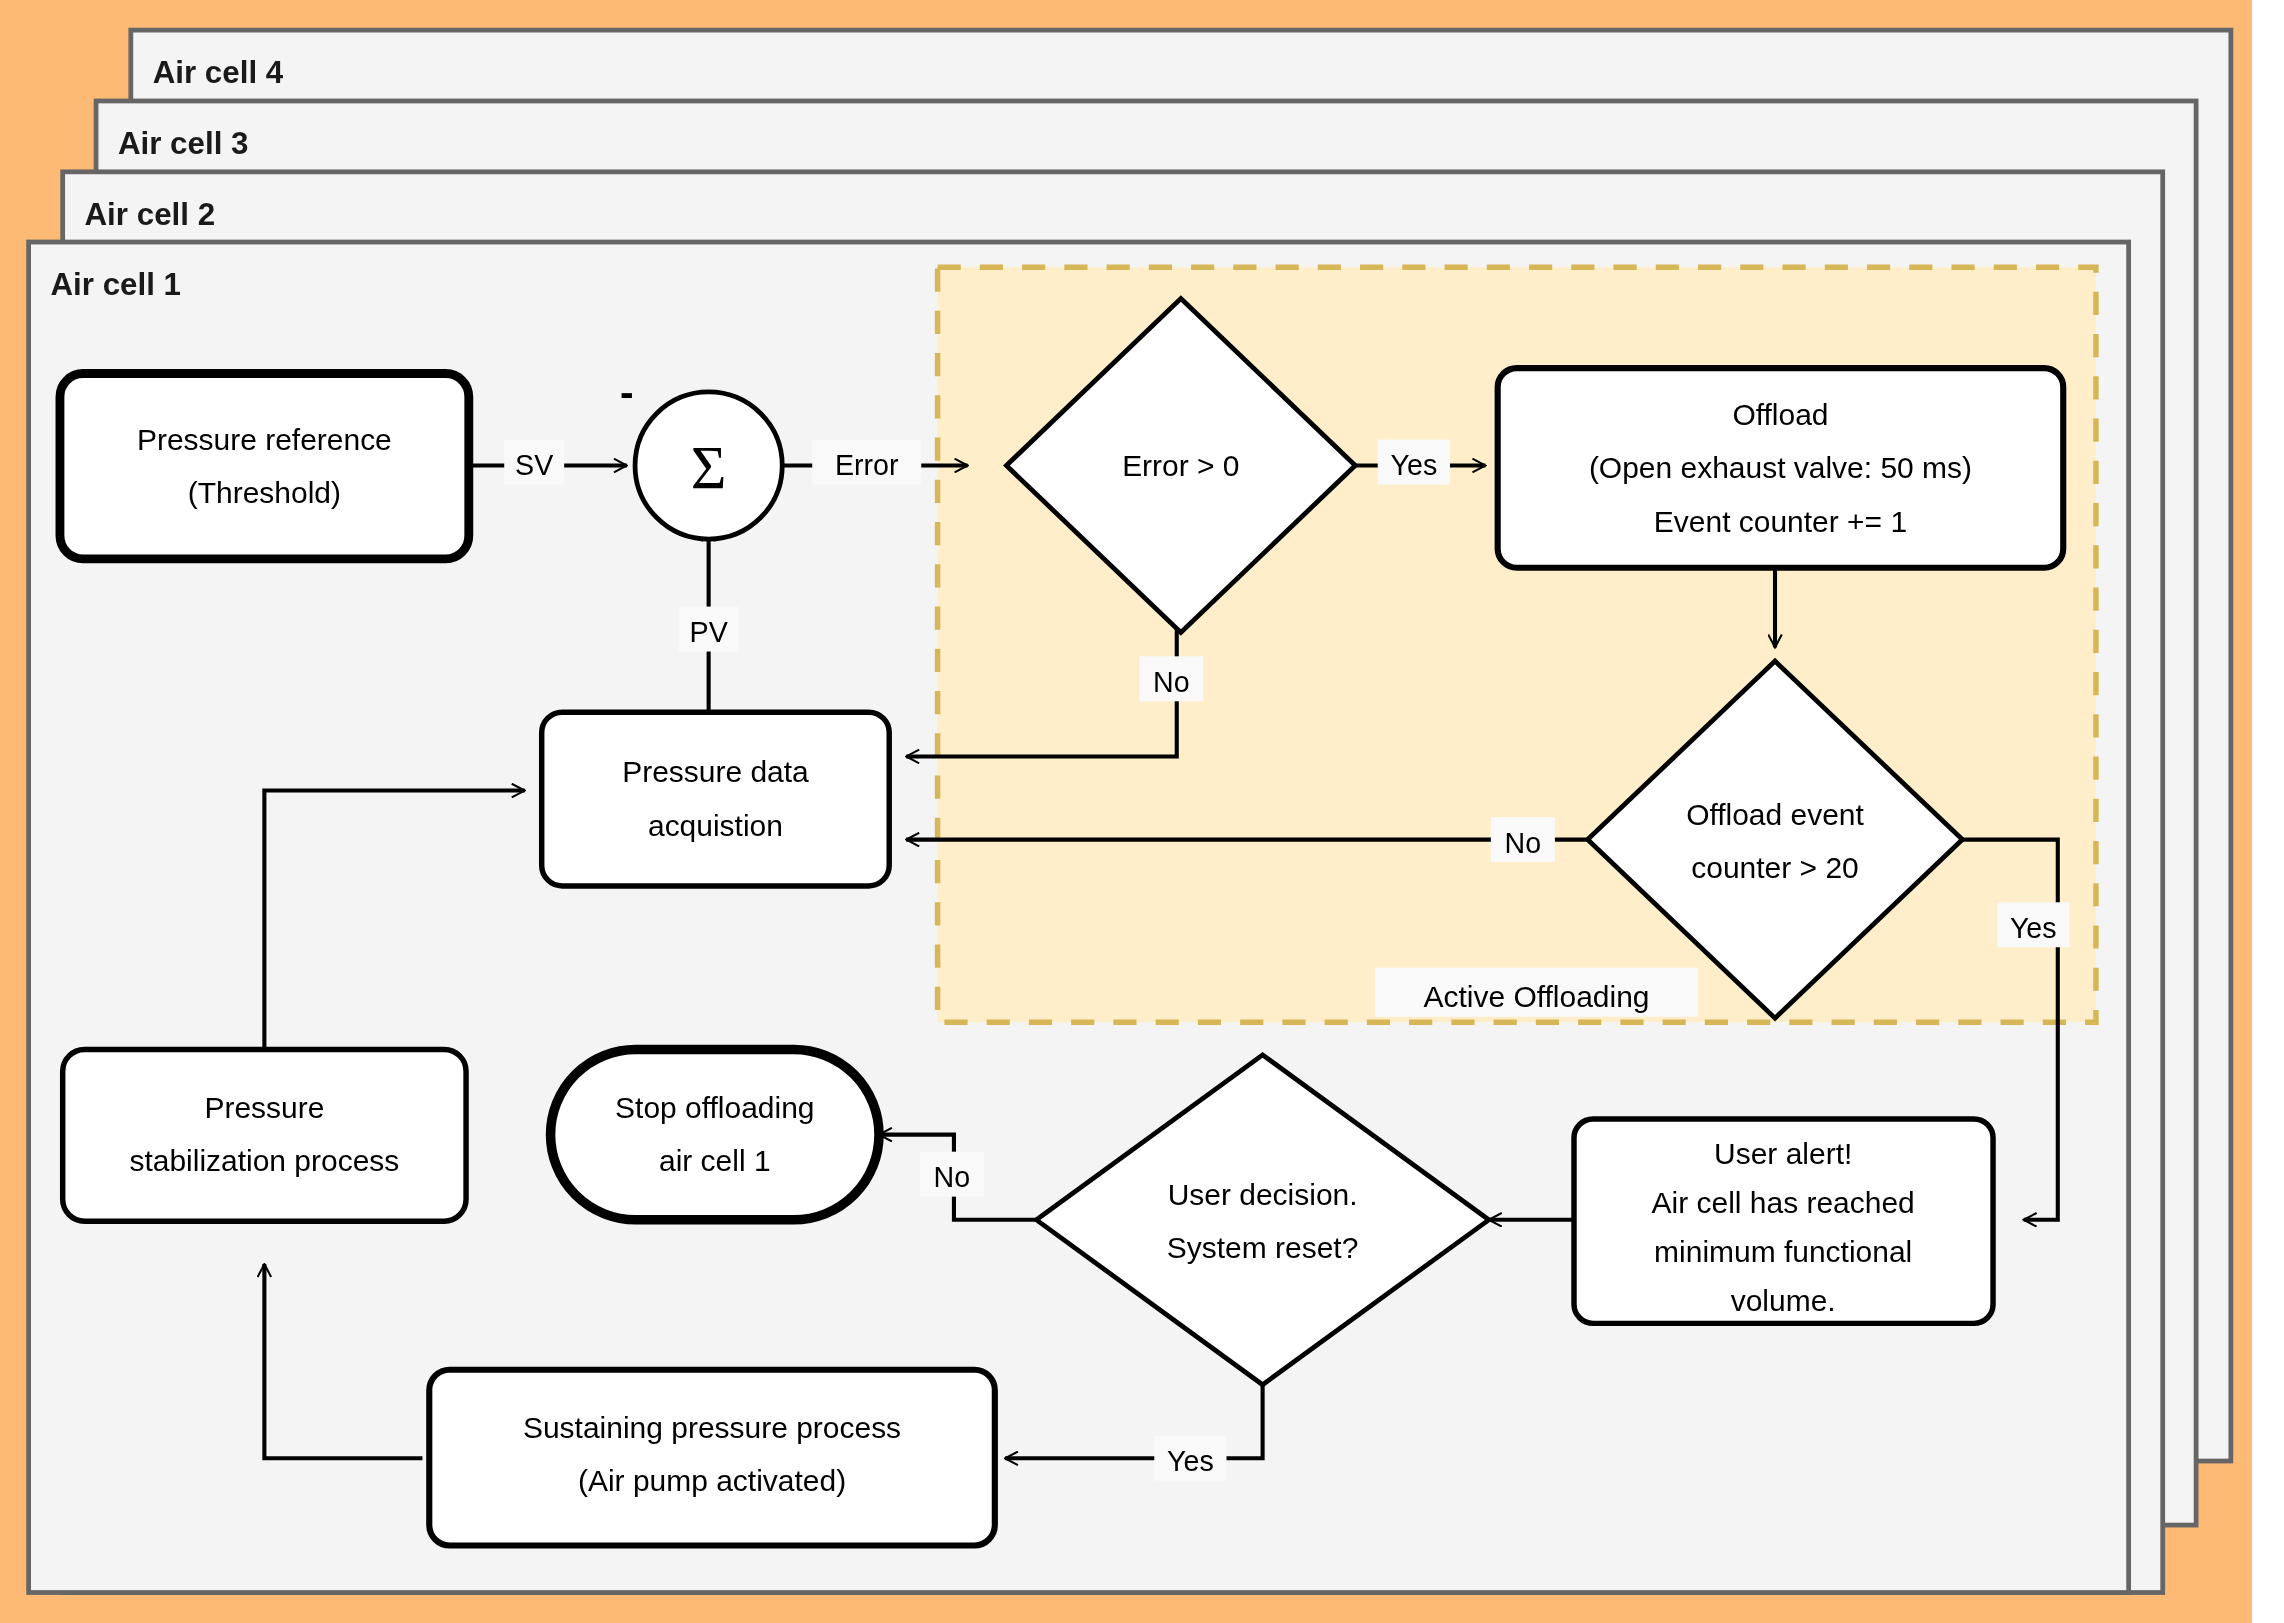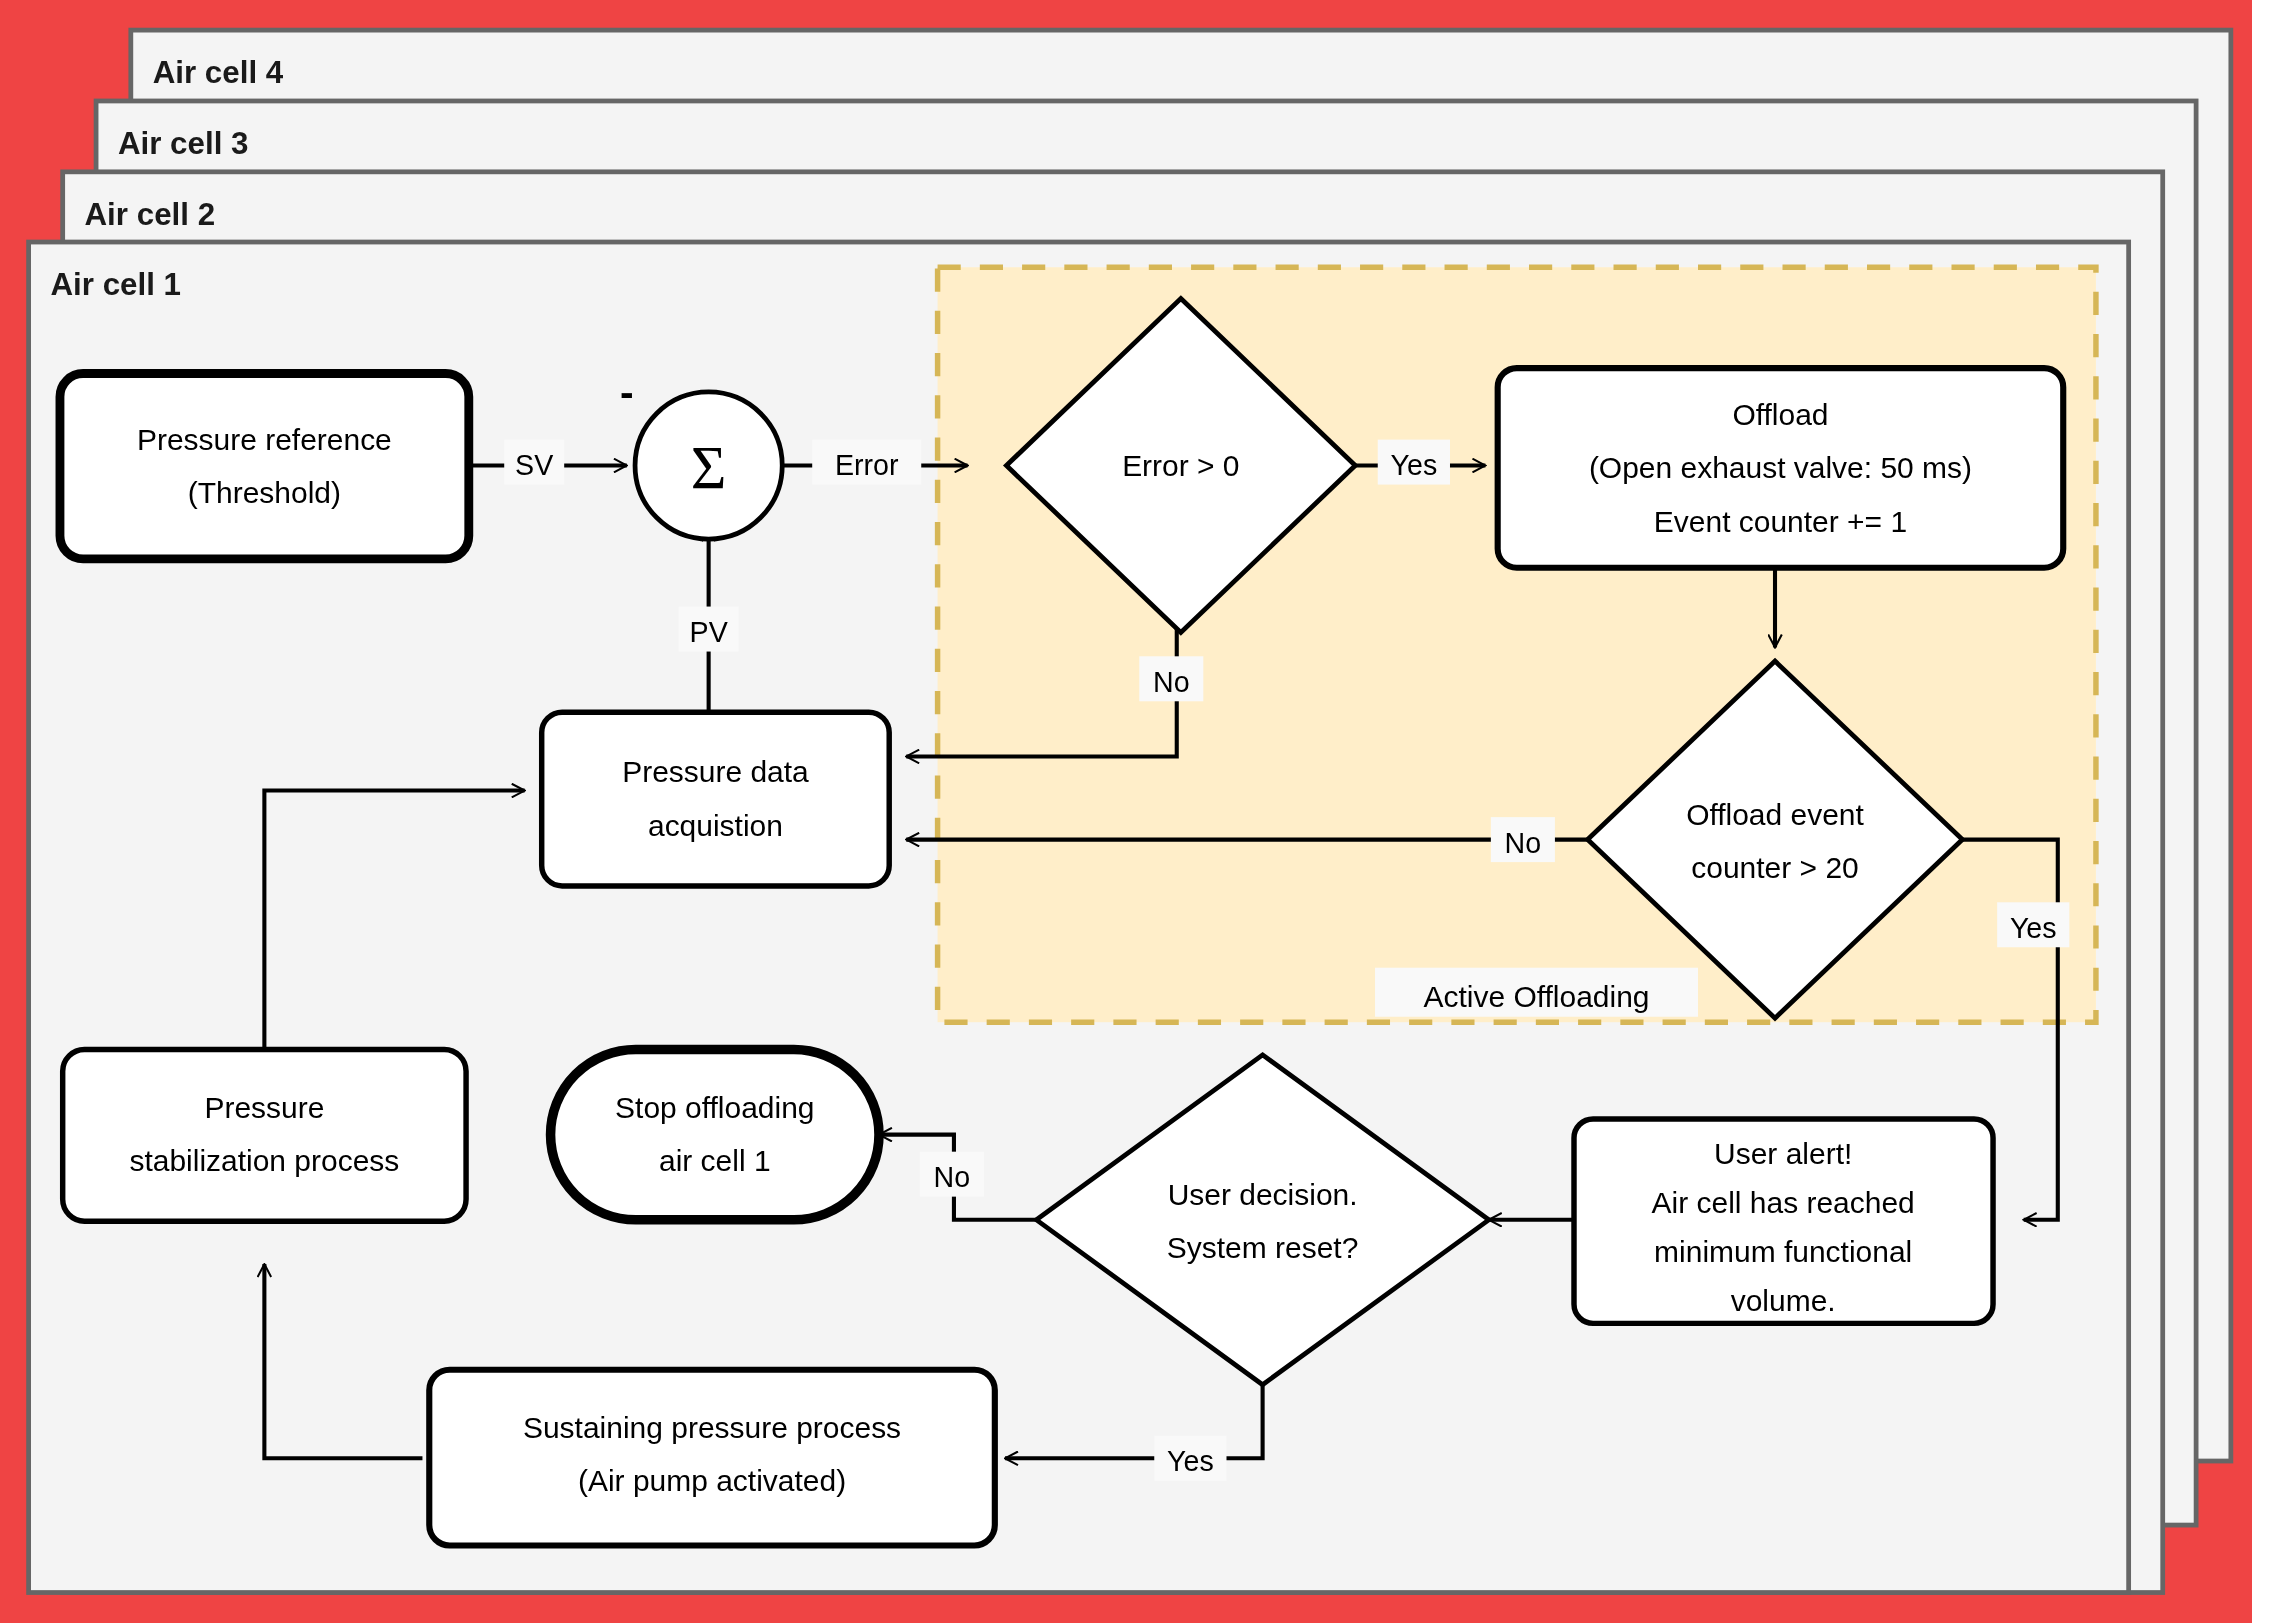--- a/index.html
+++ b/index.html
@@ -1,17 +1,17 @@
 <!DOCTYPE html>
 <html style="font-size:11px"><head>
 <meta charset="utf-8">
 <style>
   html,body{margin:0;padding:0;background:#ffffff;}
   body{font-family:"Liberation Sans", sans-serif;}
-  #stage{position:relative;width:2252px;height:1624px;background:#ef4444;overflow:hidden;}
+  #stage{position:relative;width:2252px;height:1624px;background:#fdba74;overflow:hidden;}
   svg{display:block;}
   .card-title{font-weight:bold;font-size:46px;fill:#1a1a1a;font-family:"Liberation Sans",sans-serif;}
   .node-text{font-size:44px;fill:#000000;font-family:"Liberation Sans",sans-serif;text-anchor:middle;}
   .edge-label{font-size:42px;fill:#000000;font-family:"Liberation Sans",sans-serif;text-anchor:middle;}
   .group-label{font-size:44px;fill:#000000;font-family:"Liberation Sans",sans-serif;text-anchor:middle;}
   .sigma{font-size:90px;fill:#000000;font-family:"Liberation Serif",serif;text-anchor:middle;}
   .minus{font-size:60px;font-weight:bold;fill:#000000;font-family:"Liberation Sans",sans-serif;text-anchor:middle;}
 </style>
 </head>
 <body>

